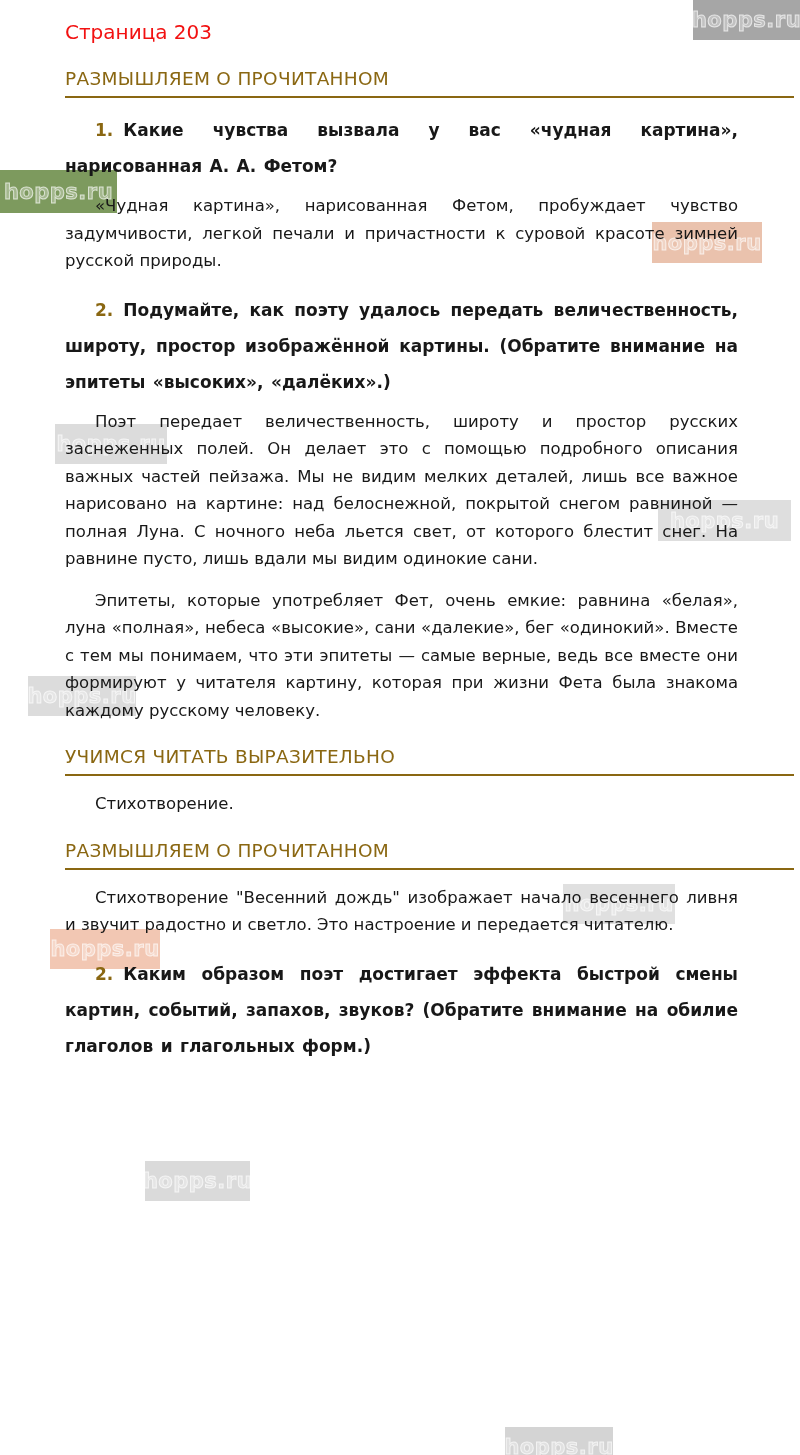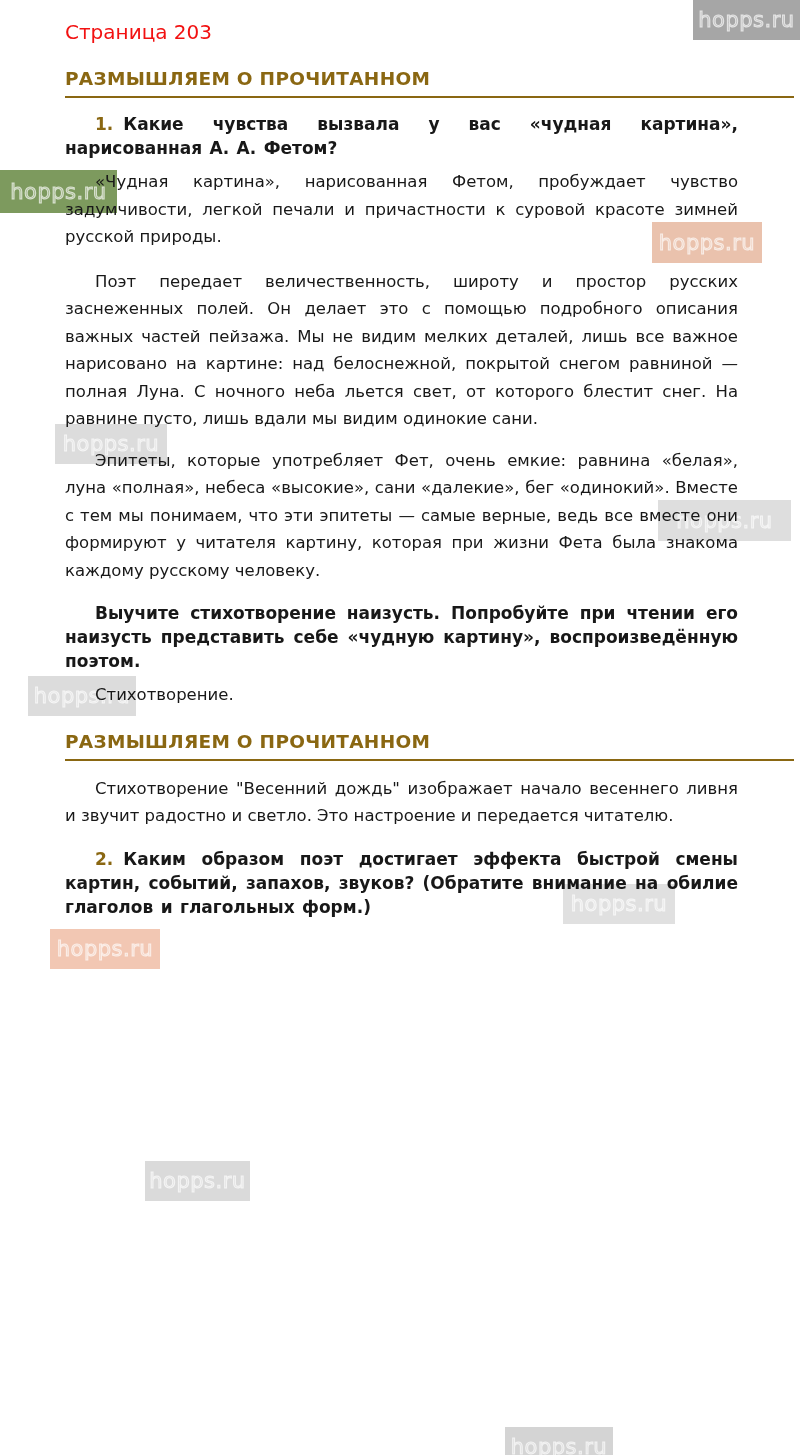--- a/index.html
+++ b/index.html
@@ -8,44 +8,44 @@
     background: #ffffff;
     font-family: "DejaVu Sans", sans-serif;
     color: #181818;
     position: relative;
     overflow: hidden;
   }
   .wm-layer { position: absolute; inset: 0; z-index: 0; }
   .wm {
     position: absolute;
     display: flex; align-items: center; justify-content: center;
-    font-weight: normal; font-size: 21px; letter-spacing: 0.5px;
+    font-weight: bold; font-size: 21px; letter-spacing: 0.5px;
     color: rgba(255,255,255,0.30);
     -webkit-text-stroke: 1px rgba(255,255,255,0.65);
     overflow: hidden; white-space: nowrap;
   }
   .content {
     position: relative; z-index: 1;
     padding: 10px 62px 0 65px;
   }
   .page-label {
     color: #f21111; font-weight: normal; font-size: 20px;
     margin: 10px 0 24px 0;
   }
   .section { margin: 0; }
   .section-heading {
-    color: #8a6712; font-weight: bold; font-size: 18.5px;
+    color: #8a6712; font-weight: normal; font-size: 18.5px;
     letter-spacing: 0.3px;
     padding-bottom: 7px;
     border-bottom: 2px solid #8a6712;
     margin: 0 -56px 14px 0;
   }
   .section + .section .section-heading { margin-top: 22px; }
   .question {
-    font-weight: bold; font-size: 17px; line-height: 24px;
+    font-weight: bold; font-size: 17px; line-height: 36px;
     text-align: justify; text-indent: 30px;
     margin: 0 0 8px 0;
     word-spacing: 1.5px;
   }
   .q-num { color: #8a6712; padding-right: 10px; }
   .answer {
     font-size: 16.5px; line-height: 27.5px;
     text-align: justify; text-indent: 30px;
     margin: 0 0 14px 0;
   }
@@ -70,29 +70,30 @@
 <div class="content">
   <div class="page-label">Страница 203</div>
   <div id="sections">
       <div class="section">
         <div class="section-heading">РАЗМЫШЛЯЕМ О ПРОЧИТАННОМ</div>
         <div class="qa-group">
           <p class="question"><span class="q-num">1.</span><span>Какие чувства вызвала у вас «чудная картина», нарисованная А. А. Фетом?</span></p>
           <p class="answer">«Чудная картина», нарисованная Фетом, пробуждает чувство задумчивости, легкой печали и причастности к суровой красоте зимней русской природы.</p>
         </div>
         <div class="qa-group">
+          <p class="question"><span class="q-num">2.</span><span>Подумайте, как поэту удалось передать величественность, широту, простор изображённой картины. (Обратите внимание на эпитеты «высоких», «далёких».)</span></p>
           <p class="answer">Поэт передает величественность, широту и простор русских заснеженных полей. Он делает это с помощью подробного описания важных частей пейзажа. Мы не видим мелких деталей, лишь все важное нарисовано на картине: над белоснежной, покрытой снегом равниной — полная Луна. С ночного неба льется свет, от которого блестит снег. На равнине пусто, лишь вдали мы видим одинокие сани.</p>
           <p class="answer">Эпитеты, которые употребляет Фет, очень емкие: равнина «белая», луна «полная», небеса «высокие», сани «далекие», бег «одинокий». Вместе с тем мы понимаем, что эти эпитеты — самые верные, ведь все вместе они формируют у читателя картину, которая при жизни Фета была знакома каждому русскому человеку.</p>
         </div>
         <div class="qa-group">
         </div>
       </div>
       <div class="section">
+        <div class="section-heading">УЧИМСЯ ЧИТАТЬ ВЫРАЗИТЕЛЬНО</div>
         <div class="qa-group">
-          <p class="question"><span>Выучите стихотворение наизусть. Попробуйте при чтении его наизусть представить себе «чудную картину», воспроизведённую поэтом.</span></p>
           <p class="answer">Стихотворение.</p>
         </div>
       </div>
       <div class="section">
         <div class="section-heading">РАЗМЫШЛЯЕМ О ПРОЧИТАННОМ</div>
         <div class="qa-group">
           <p class="answer">Стихотворение "Весенний дождь" изображает начало весеннего ливня и звучит радостно и светло. Это настроение и передается читателю.</p>
         </div>
         <div class="qa-group">
           <p class="question"><span class="q-num">2.</span><span>Каким образом поэт достигает эффекта быстрой смены картин, событий, запахов, звуков? (Обратите внимание на обилие глаголов и глагольных форм.)</span></p>

